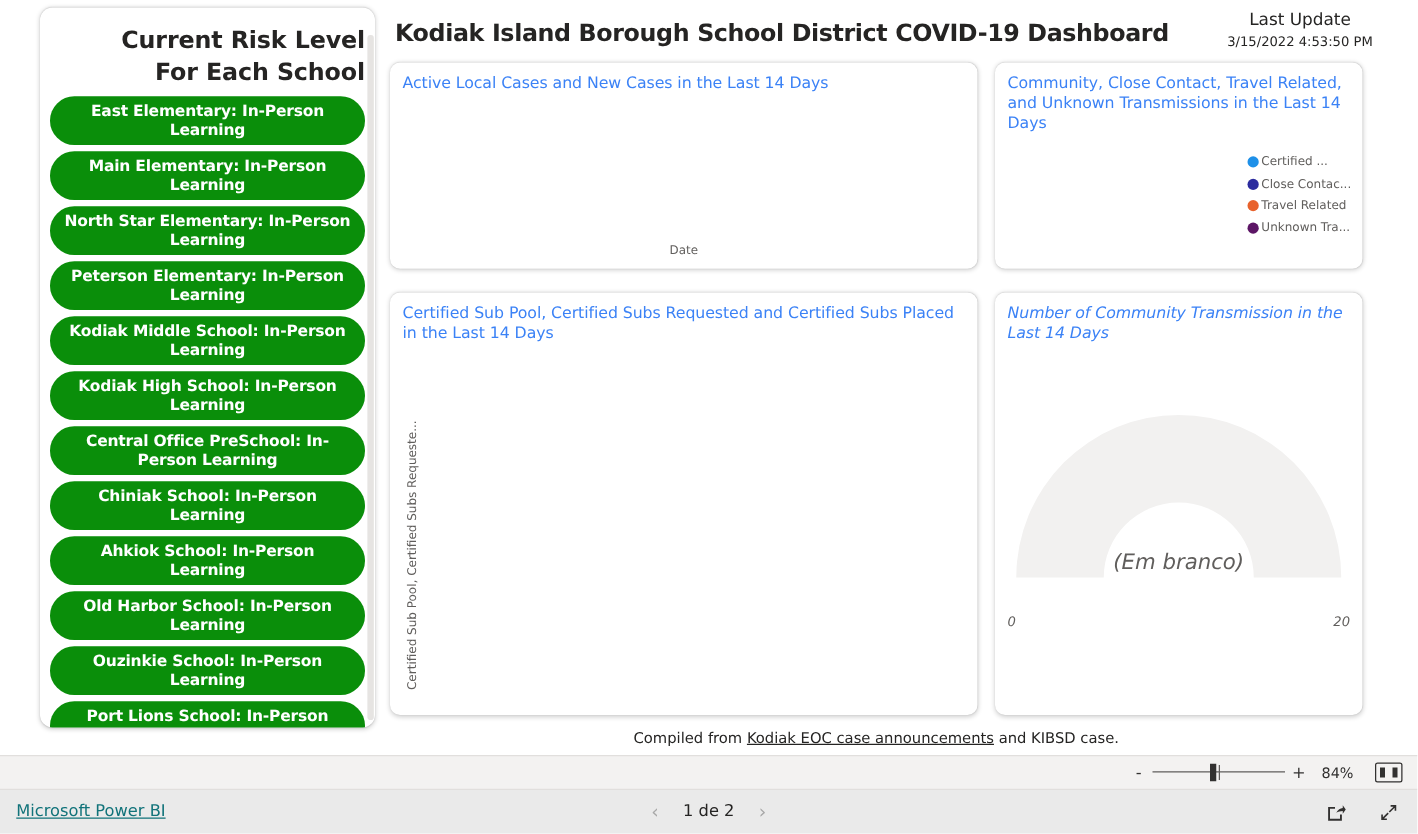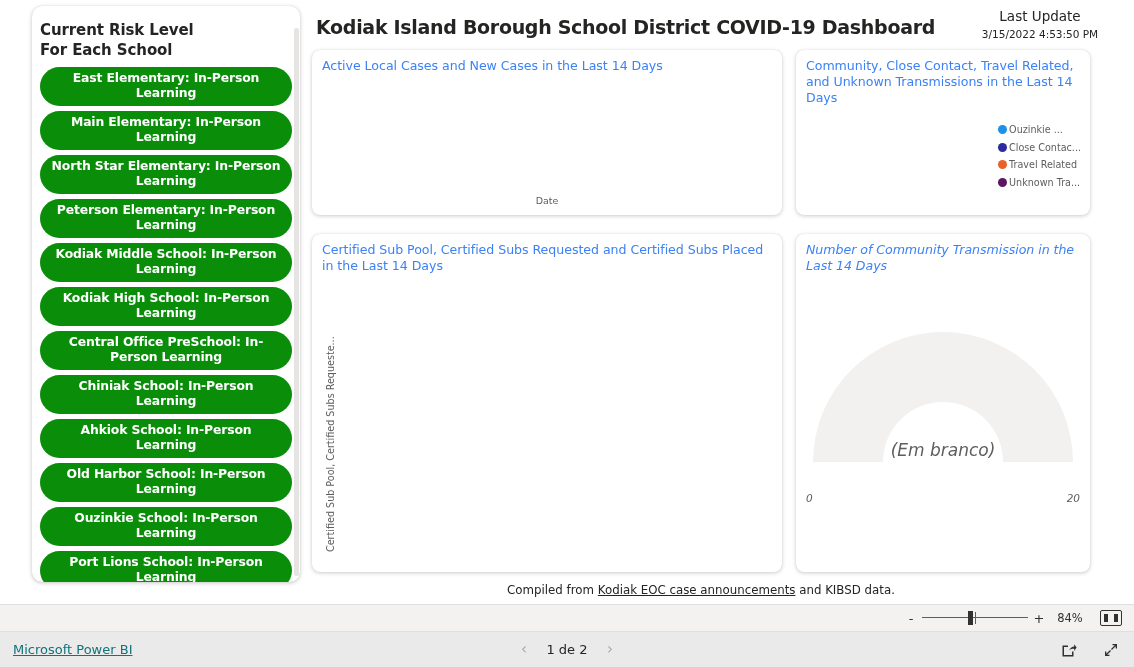--- a/index.html
+++ b/index.html
@@ -34,23 +34,23 @@
     width: 268px;
     height: 576px;
     background: #ffffff;
     border-radius: 10px;
     box-shadow: 0 1px 4px rgba(0,0,0,0.22), 0 0 1px rgba(0,0,0,0.15);
     padding: 8px 8px 6px 8px;
     overflow: hidden;
   }
 
   #risk-panel-title {
-    font-size: 15px;
+    font-size: 19px;
     font-weight: bold;
-    text-align: left;
+    text-align: right;
     color: #252423;
     line-height: 1.35;
     letter-spacing: -0.1px;
     padding-top: 6px;
     padding-bottom: 4px;
   }
 
   .risk-list {
     list-style: none;
     display: flex;
@@ -408,21 +408,21 @@
   <div class="viz-card" id="card-active-cases">
     <div class="viz-title">Active Local Cases and New Cases in the Last 14 Days</div>
     <div id="active-cases-xaxis-label">Date</div>
   </div>
 
   <div class="viz-card" id="card-transmissions">
     <div class="viz-title">Community, Close Contact, Travel Related, and Unknown Transmissions in the Last 14 Days</div>
     <div id="transmissions-legend">
       <div class="legend-item">
         <span class="legend-swatch" style="background:#1E90E8"></span>
-        <span>Ouzinkie ...</span>
+        <span>Certified ...</span>
       </div>
       <div class="legend-item">
         <span class="legend-swatch" style="background:#2B2B9E"></span>
         <span>Close Contac...</span>
       </div>
       <div class="legend-item">
         <span class="legend-swatch" style="background:#E8622C"></span>
         <span>Travel Related</span>
       </div>
       <div class="legend-item">
@@ -443,21 +443,21 @@
       <svg id="gauge-svg" width="280" height="160" viewBox="0 0 280 160">
         <path d="M 10 150 A 130 130 0 0 1 270 150 L 200 150 A 60 60 0 0 0 80 150 Z" fill="#F2F1F0"></path>
       </svg>
       <div id="gauge-center-label">(Em branco)</div>
     </div>
     <div id="gauge-min">0</div>
     <div id="gauge-max">20</div>
   </div>
 
   <div id="compiled-note">
-    <span>Compiled from </span><a href="#">Kodiak EOC case announcements</a><span> and KIBSD data.</span>
+    <span>Compiled from </span><a href="#">Kodiak EOC case announcements</a><span> and KIBSD case.</span>
   </div>
 
 </div>
 
 <div id="zoom-bar">
   <div id="zoom-out-button">-</div>
   <div id="zoom-slider">
     <div id="zoom-slider-track"></div>
     <div id="zoom-slider-thumb"></div>
     <div id="zoom-slider-tick"></div>

